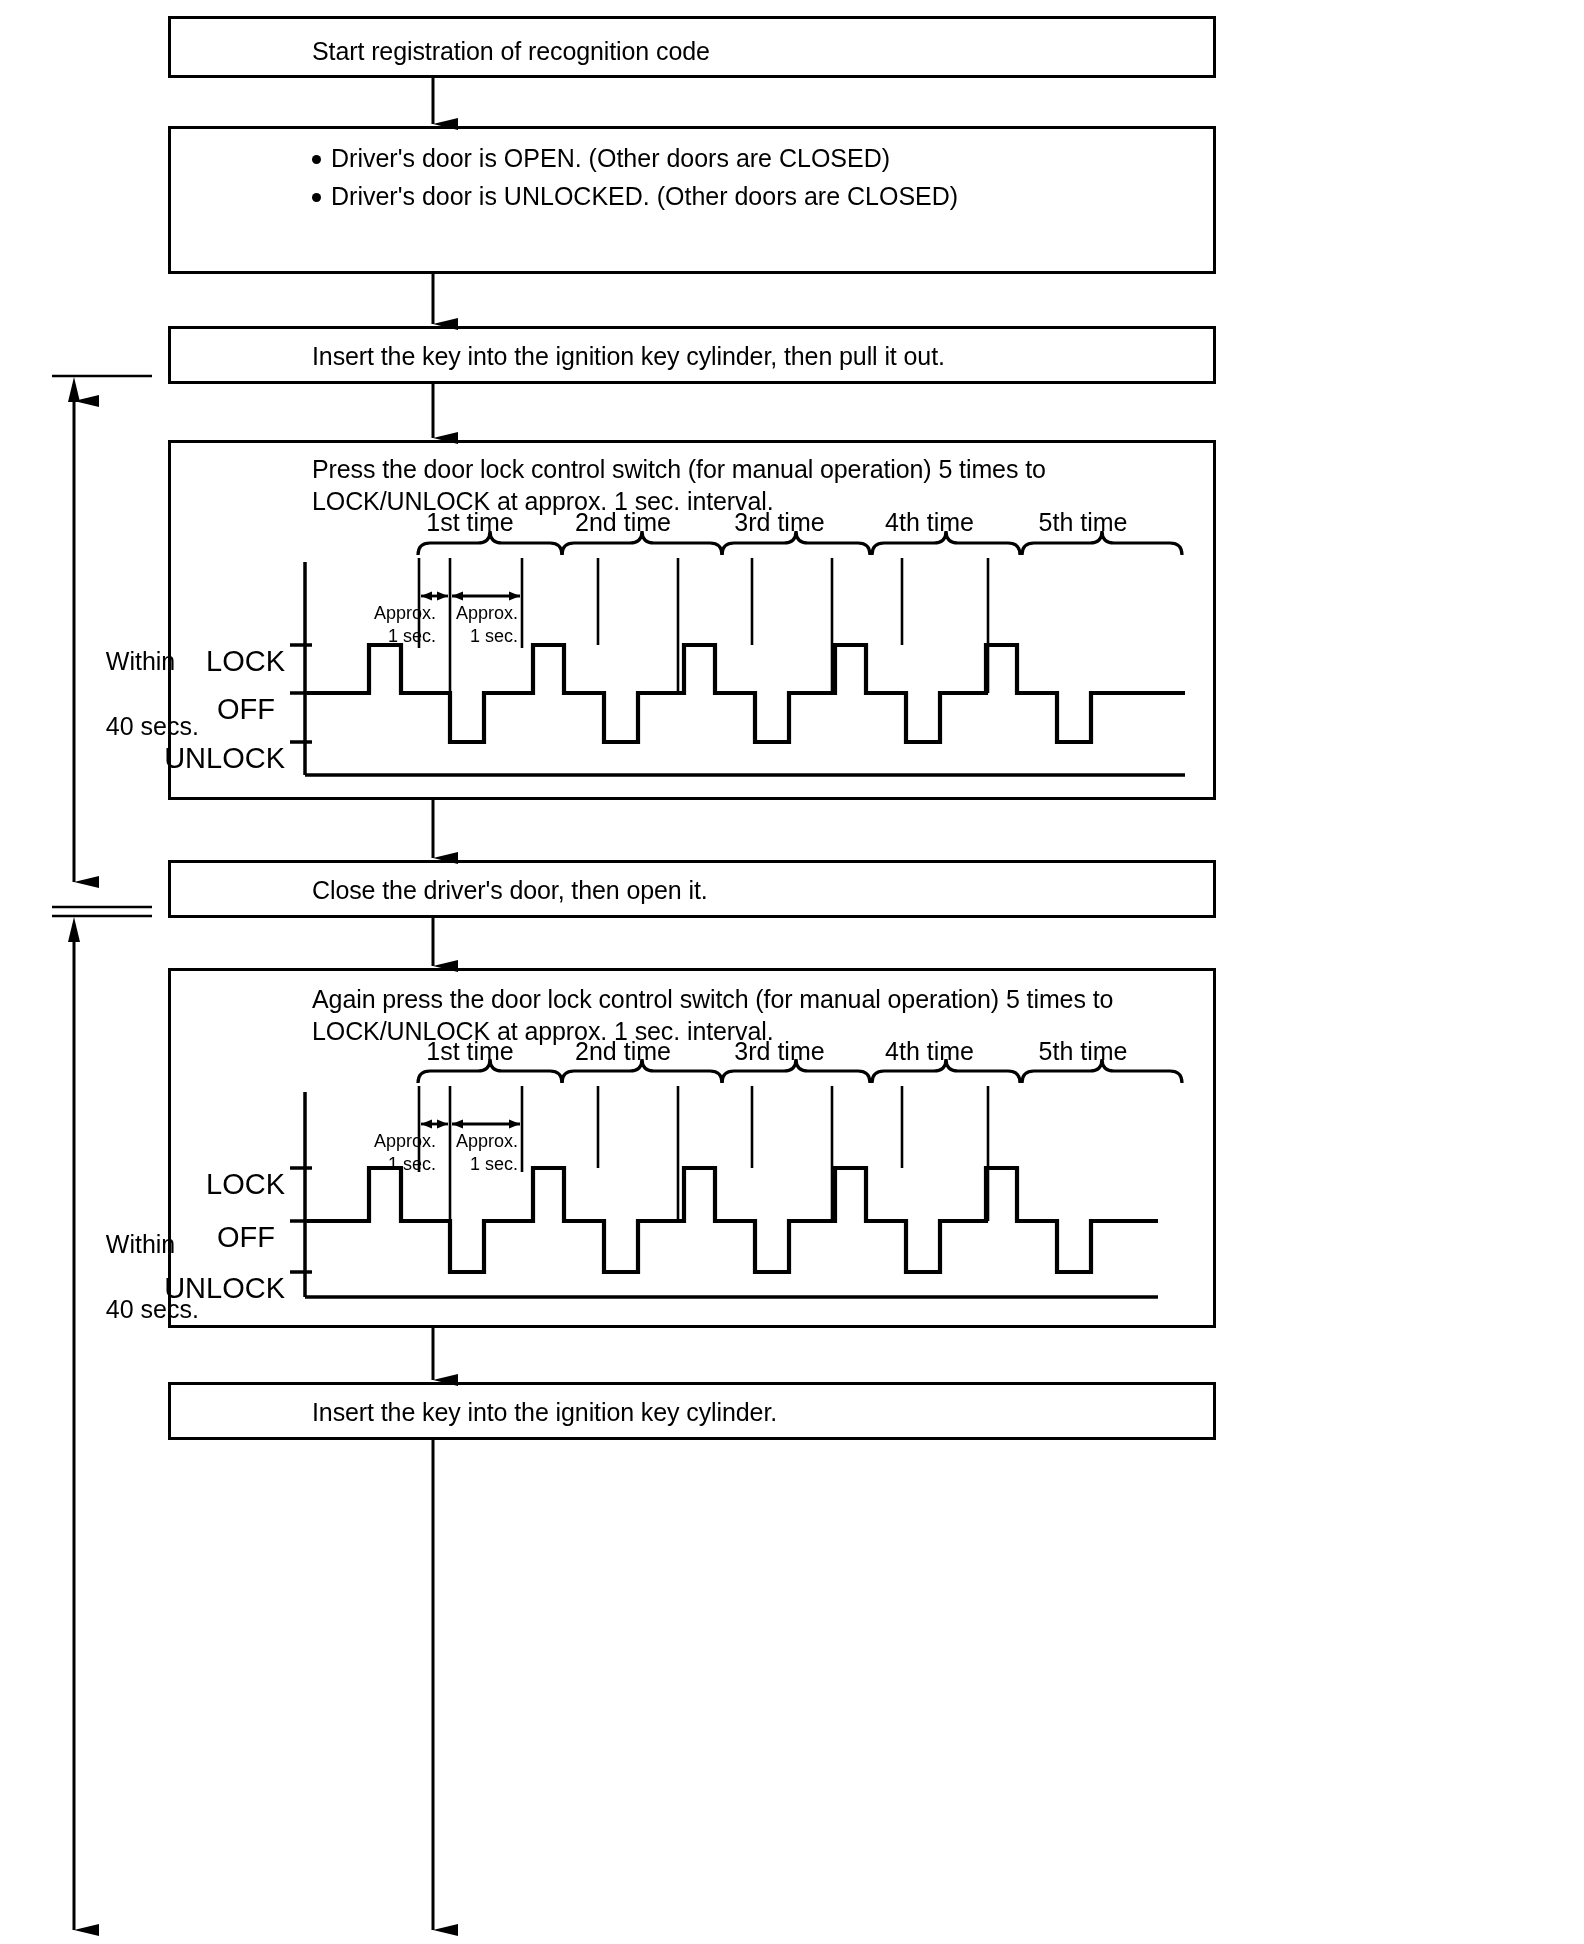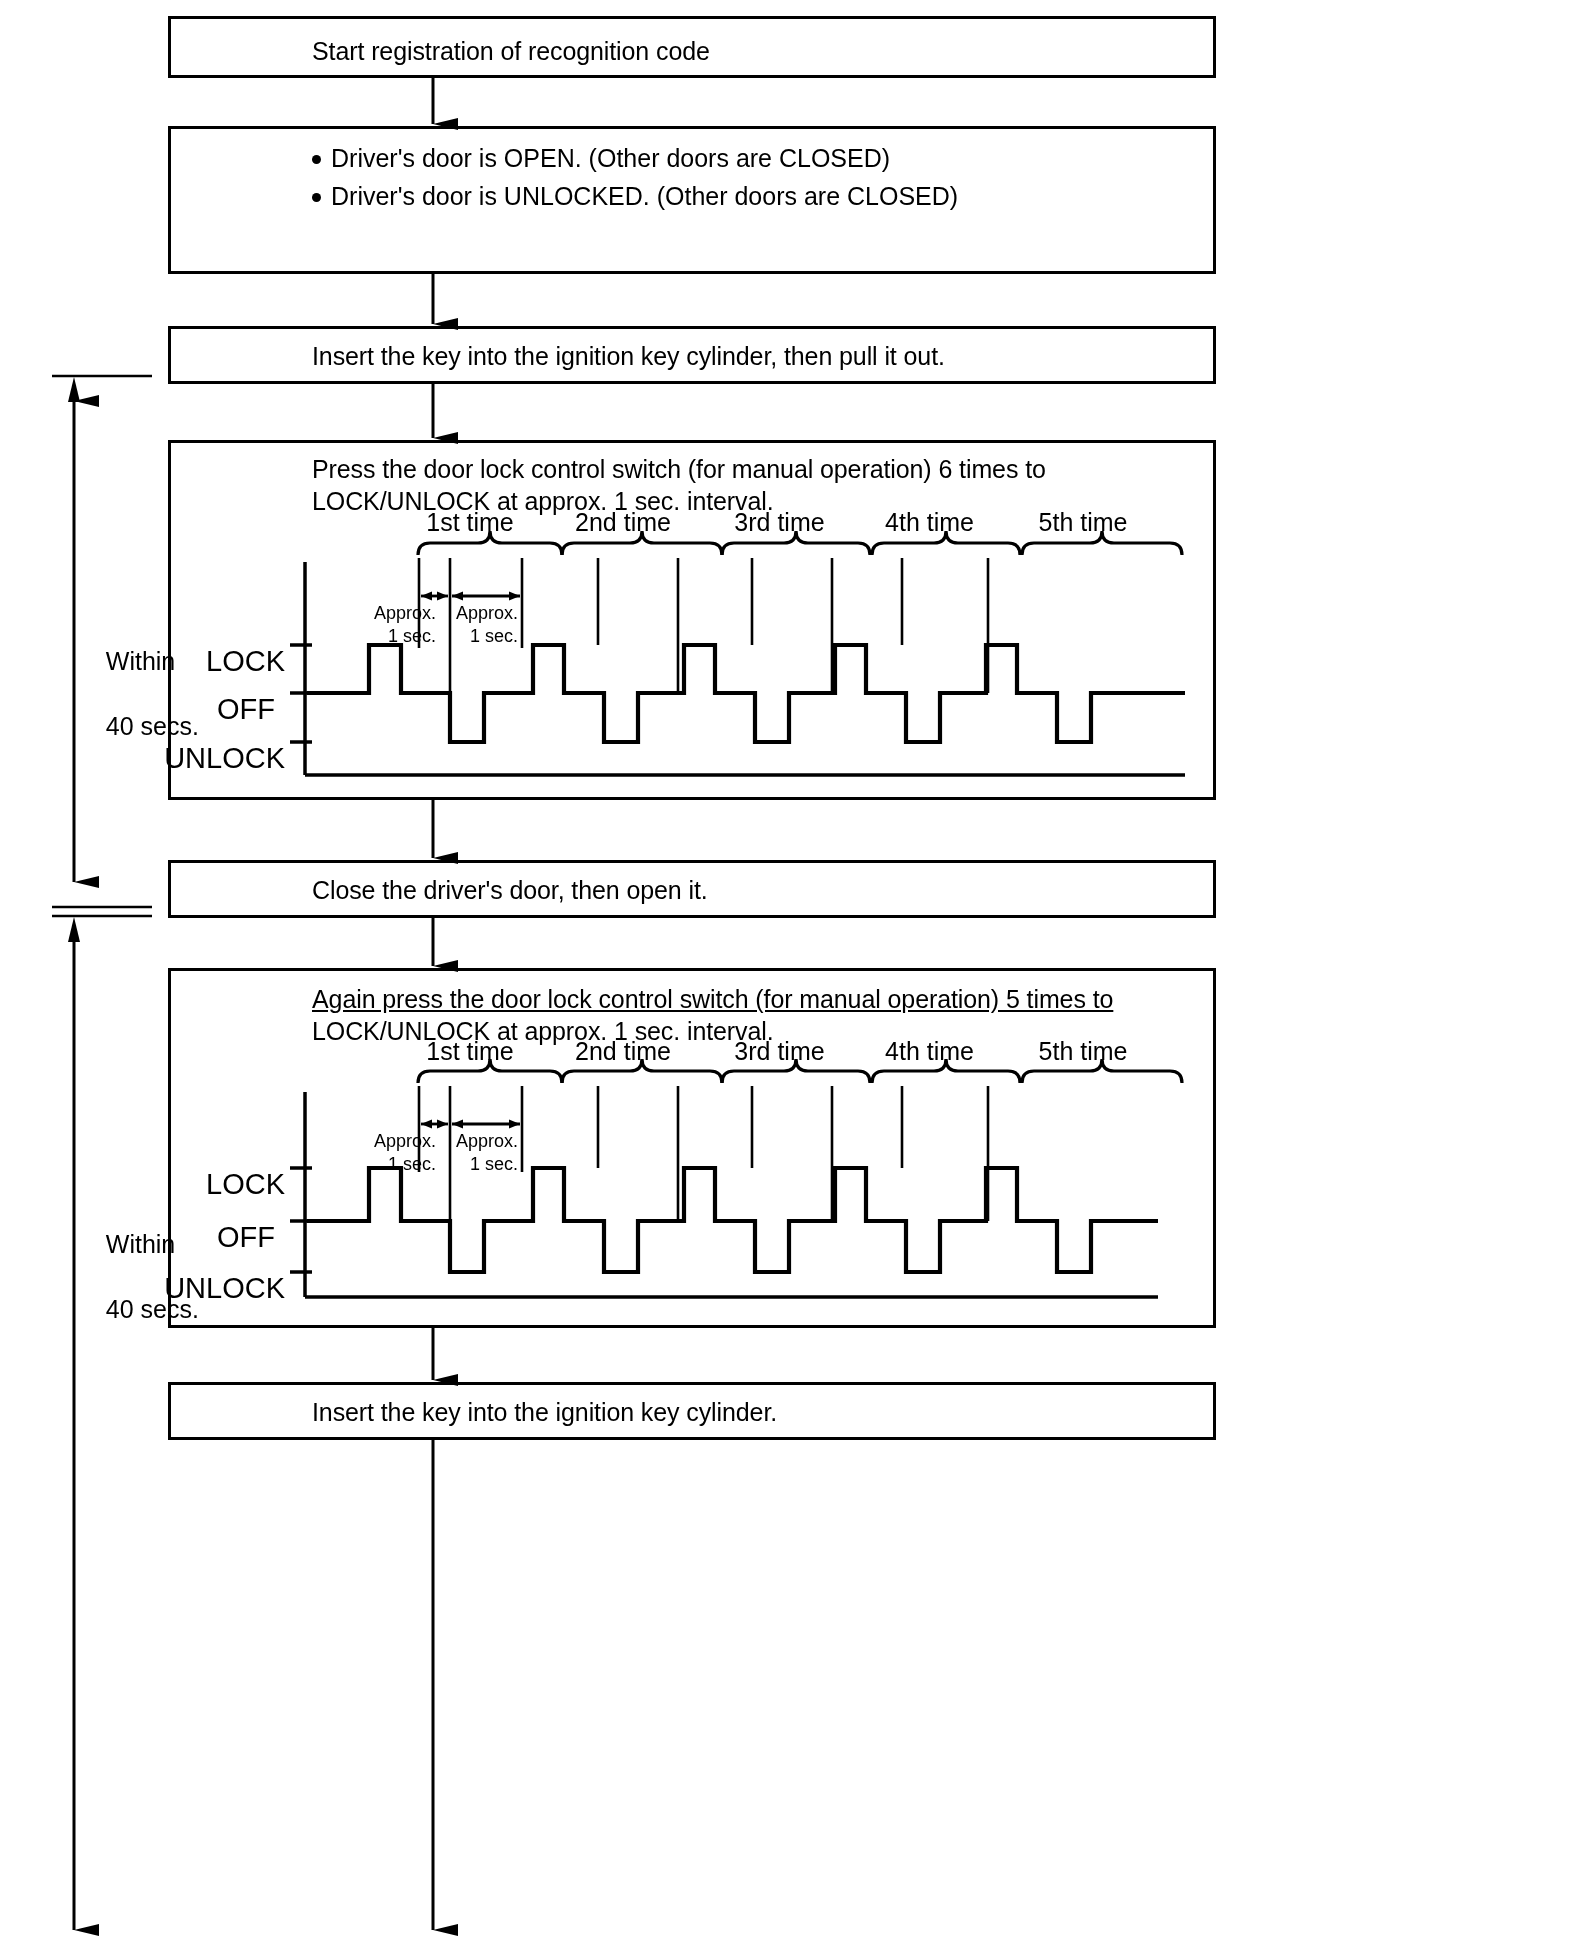--- a/index.html
+++ b/index.html
@@ -94,30 +94,30 @@
     <span class="li"><span class="dot"></span><span>Driver's door is OPEN. (Other doors are CLOSED)</span></span>
     <span class="li"><span class="dot"></span><span>Driver's door is UNLOCKED. (Other doors are CLOSED)</span></span>
   </div>
 
   <div class="box" style="left:168px; top:326px; width:1048px; height:58px;">
   </div>
   <div class="box-text" style="left:312px; top:339px; width:880px;">Insert the key into the ignition key cylinder, then pull it out.</div>
 
   <div class="box" style="left:168px; top:440px; width:1048px; height:360px;">
   </div>
-  <div class="box-text" style="left:312px; top:452px;">Press the door lock control switch (for manual operation) 6 times to</div>
+  <div class="box-text" style="left:312px; top:452px;">Press the door lock control switch (for manual operation) 5 times to</div>
   <div class="box-text" style="left:312px; top:484px;">LOCK/UNLOCK at approx. 1 sec. interval.</div>
 
   <div class="box" style="left:168px; top:860px; width:1048px; height:58px;">
   </div>
   <div class="box-text" style="left:312px; top:873px;">Close the driver's door, then open it.</div>
 
   <div class="box" style="left:168px; top:968px; width:1048px; height:360px;">
   </div>
-  <div class="box-text" style="left:312px; top:982px;text-decoration:underline;">Again press the door lock control switch (for manual operation) 5 times to</div>
+  <div class="box-text" style="left:312px; top:982px;">Again press the door lock control switch (for manual operation) 5 times to</div>
   <div class="box-text" style="left:312px; top:1014px;">LOCK/UNLOCK at approx. 1 sec. interval.</div>
 
   <div class="box" style="left:168px; top:1382px; width:1048px; height:58px;">
   </div>
   <div class="box-text" style="left:312px; top:1395px;">Insert the key into the ignition key cylinder.</div>
 
   <div class="within-label" style="left:78px; top:612px;">
     <span>Within</span><br>
     <span>40 secs.</span>
   </div>

